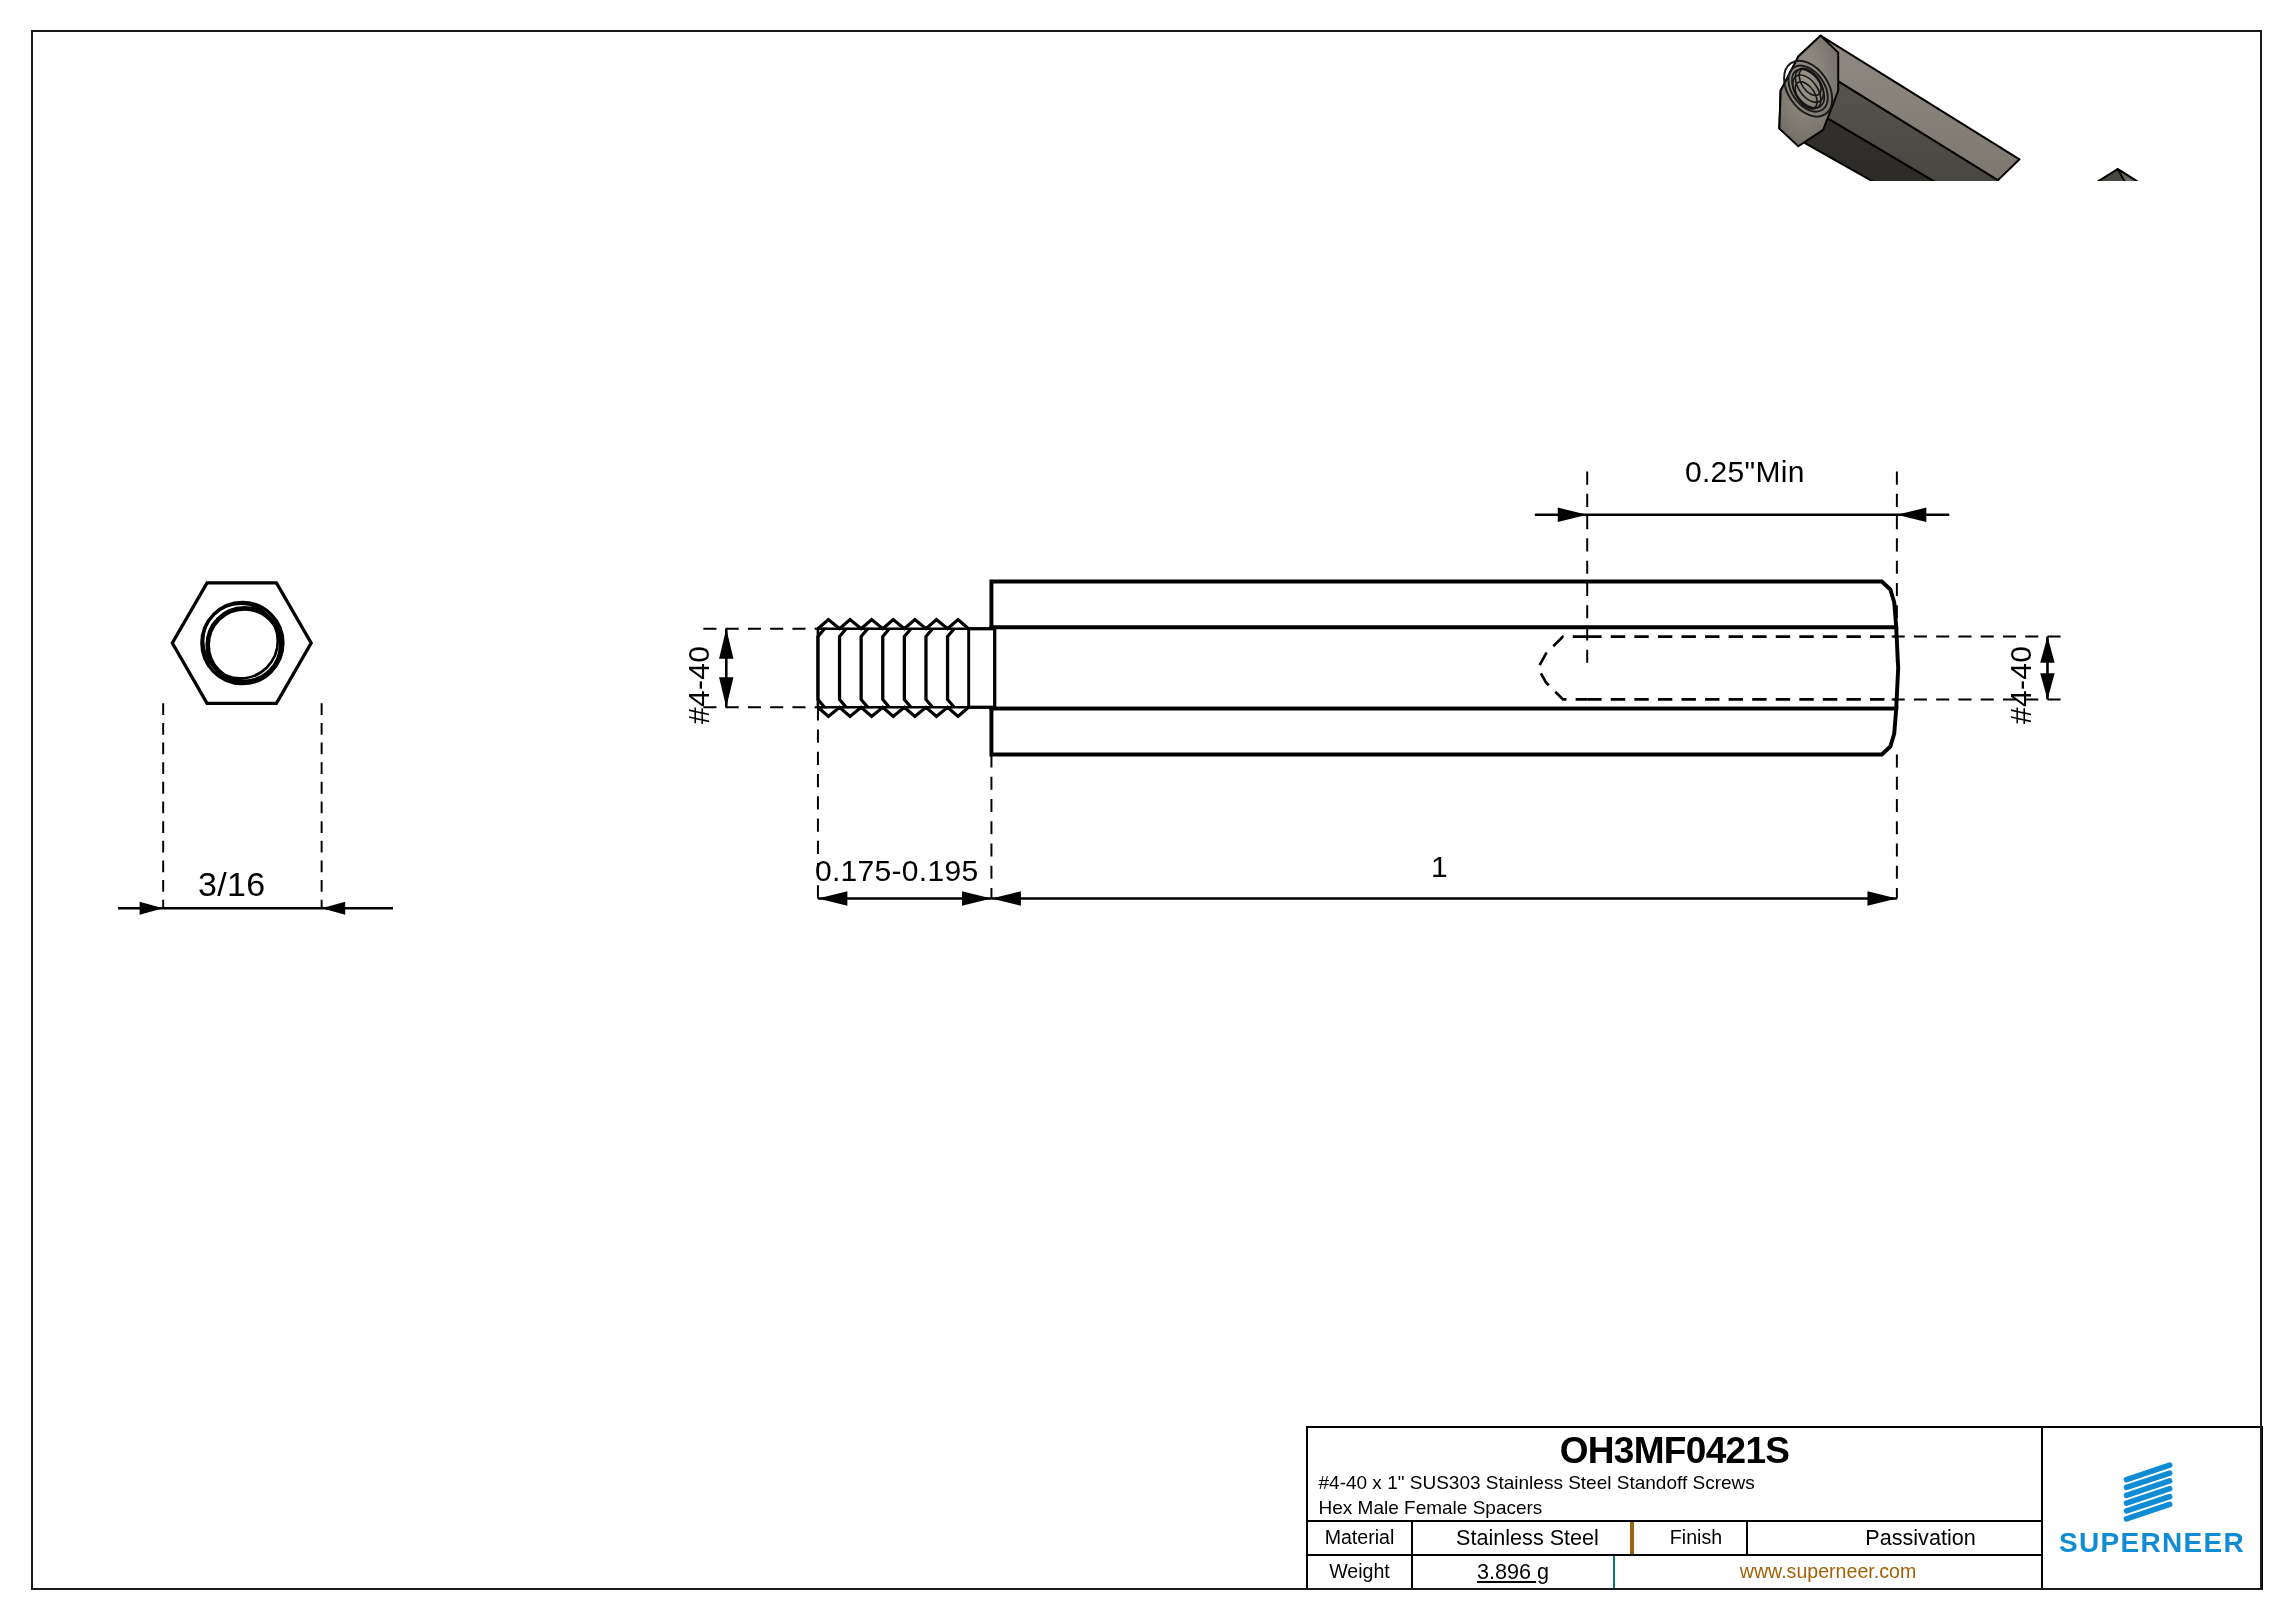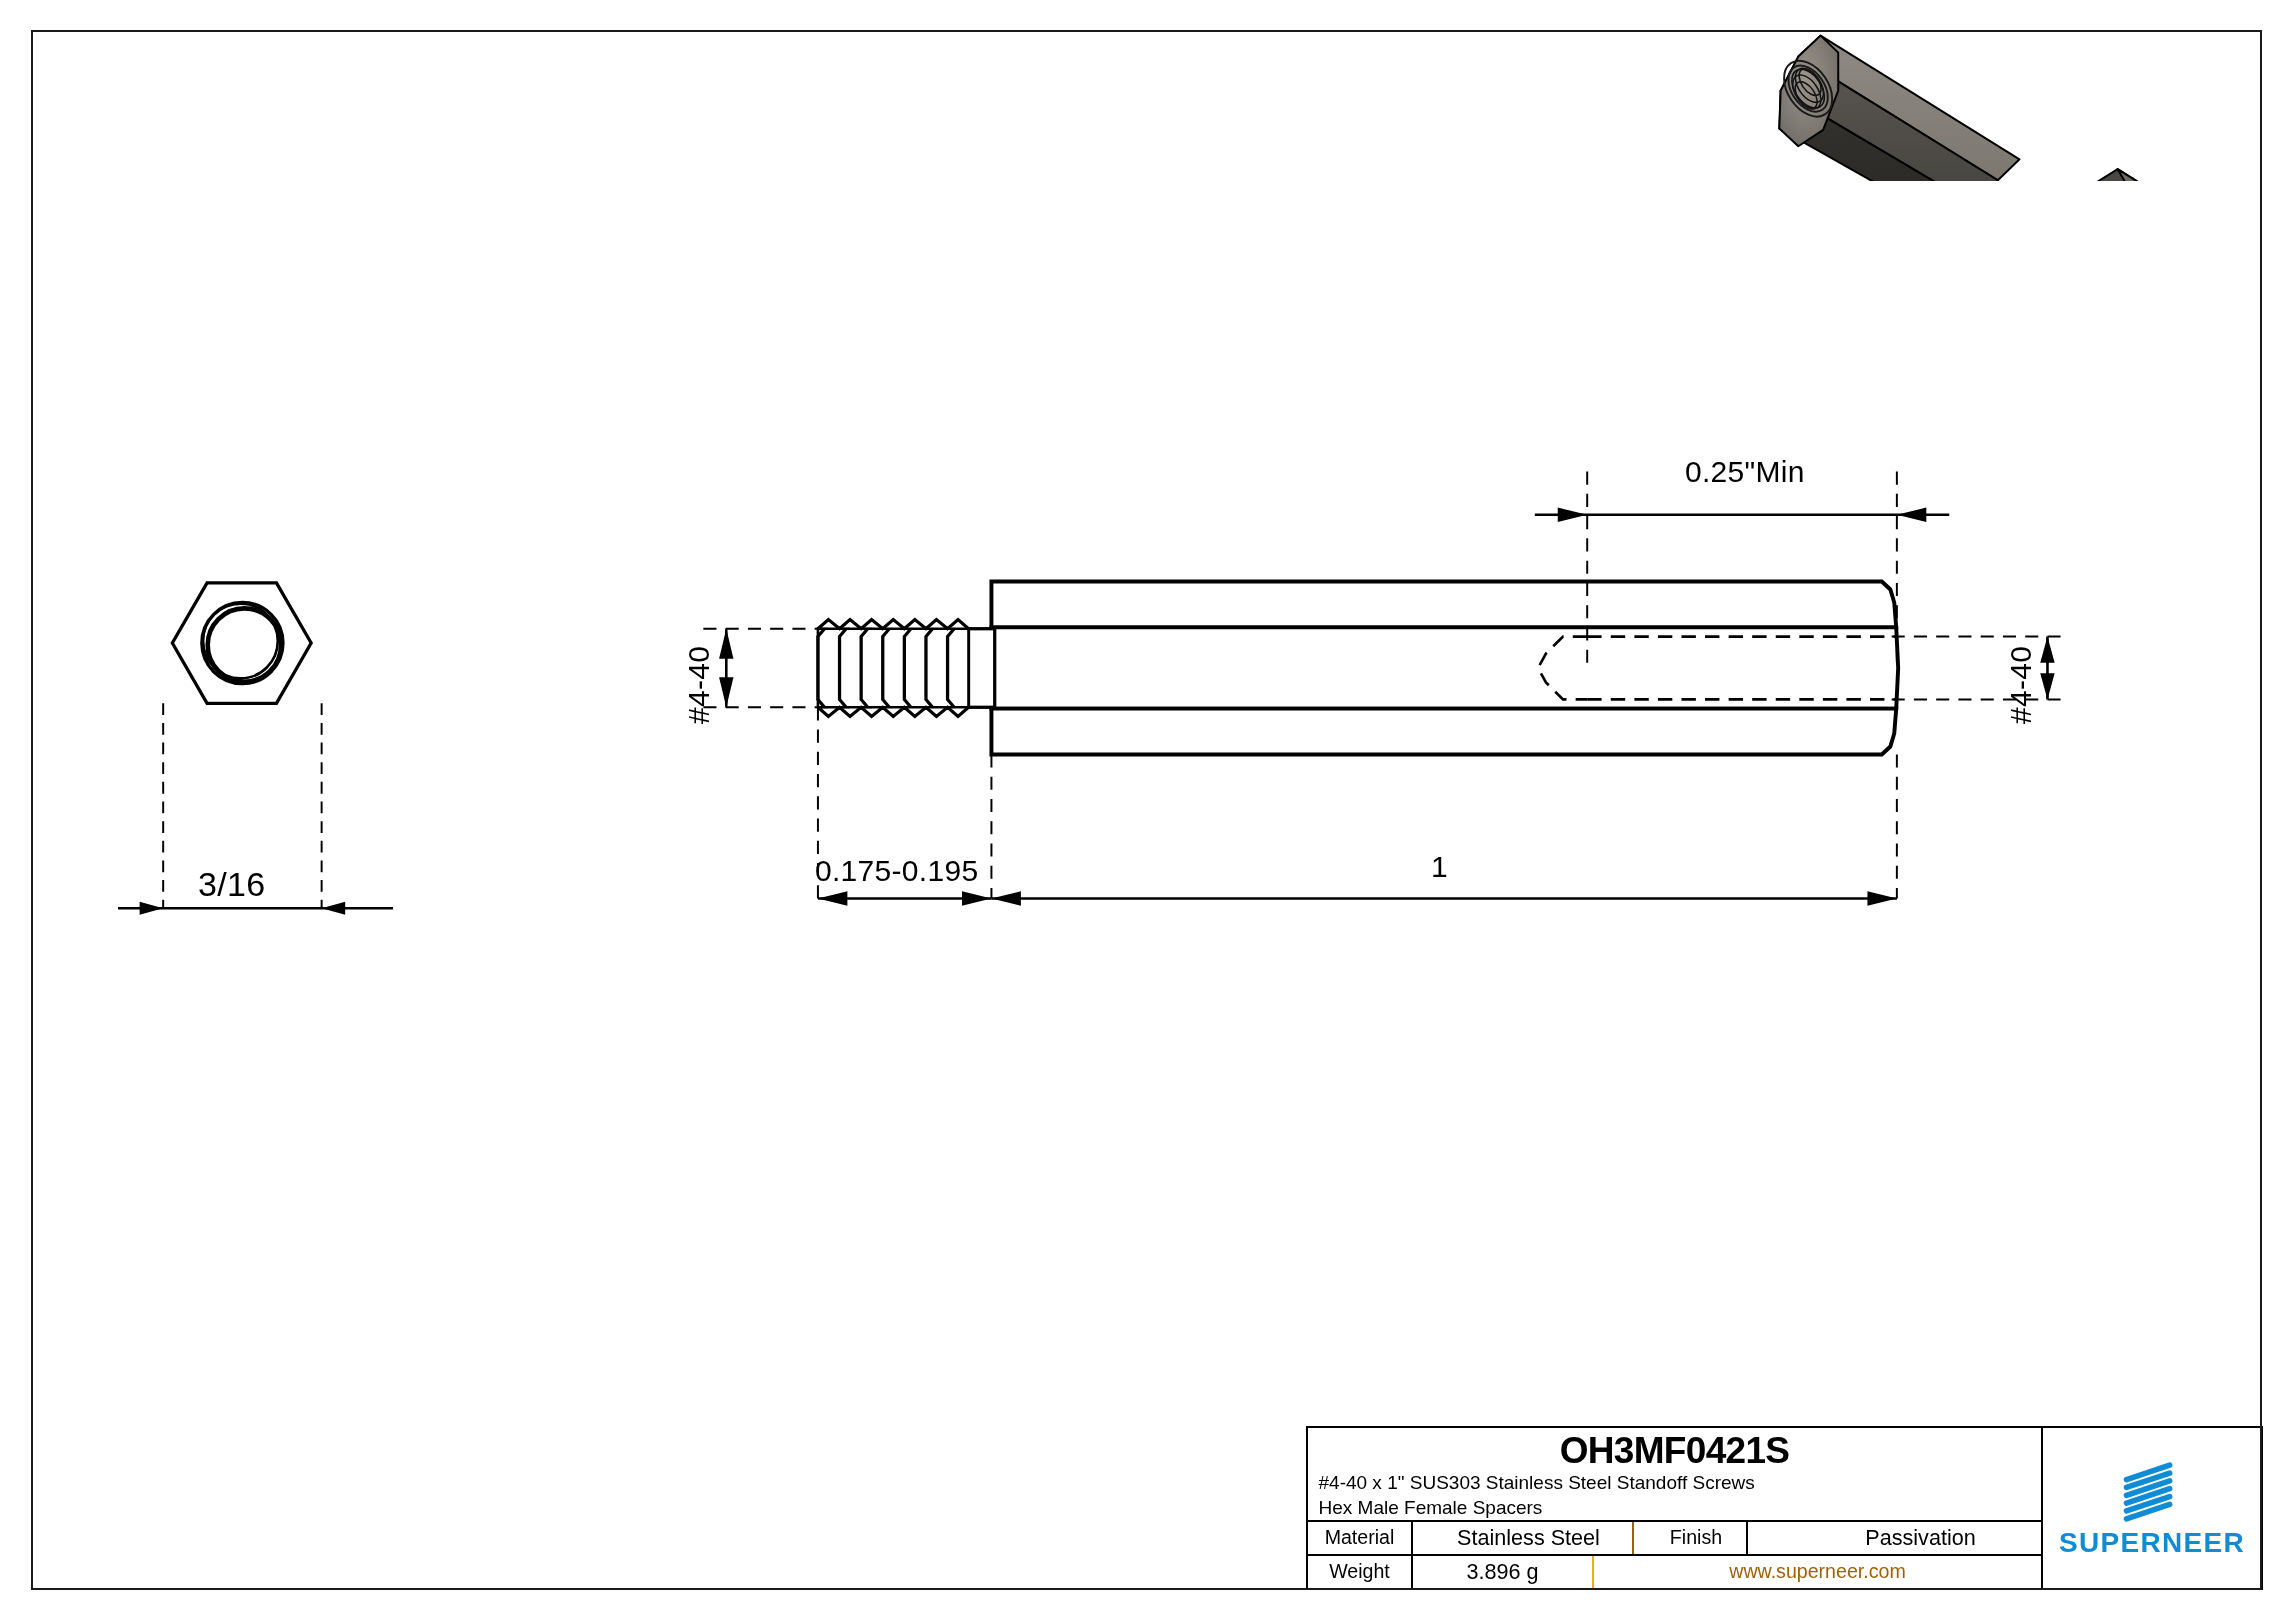--- a/index.html
+++ b/index.html
@@ -29,24 +29,24 @@
   #tb-partno{font-size:37px;font-weight:bold;line-height:1.02;letter-spacing:-0.7px;text-align:center;}
   #tb-line1,#tb-line2{font-size:19px;line-height:1.32;}
   #tb-rows{flex:1;display:flex;flex-direction:column;}
   .tb-row{flex:1;display:flex;}
   .tb-row:first-child{border-bottom:2px solid #000;gap:12px;}
   .tb-cell{
     display:flex;align-items:center;justify-content:center;
     font-size:21.6px;box-sizing:border-box;overflow:hidden;white-space:nowrap;
   }
   .c1{width:105px;border-right:2px solid #000;font-size:19.6px;}
-  .c2{width:209px;border-right:2px solid #a16207;}
+  .c2{width:209px;border-right:4px solid #a16207;}
   .c3{width:102px;border-right:2px solid #000;font-size:19.6px;}
   .c4{flex:1;padding-left:40px;}
-  .c2w{width:181px;border-right:2px solid #eab308;}
+  .c2w{width:202px;border-right:2px solid #0f766e;text-decoration:underline;}
   .c34{flex:1;}
   .url{color:#a16207;font-size:19.6px;}
   #tb-logo{flex:1;border:2px solid #000;border-left:0;box-sizing:border-box;
            display:flex;flex-direction:column;align-items:center;justify-content:center;gap:1px;}
   #logo-mark{width:68px;height:68px;}
   #logo-word{color:#0f8cd4;font-size:28px;font-weight:bold;letter-spacing:1.3px;}
 
   
   #render3d{position:absolute;left:1761px;top:11.8px;width:445px;height:169px;}
 </style>

